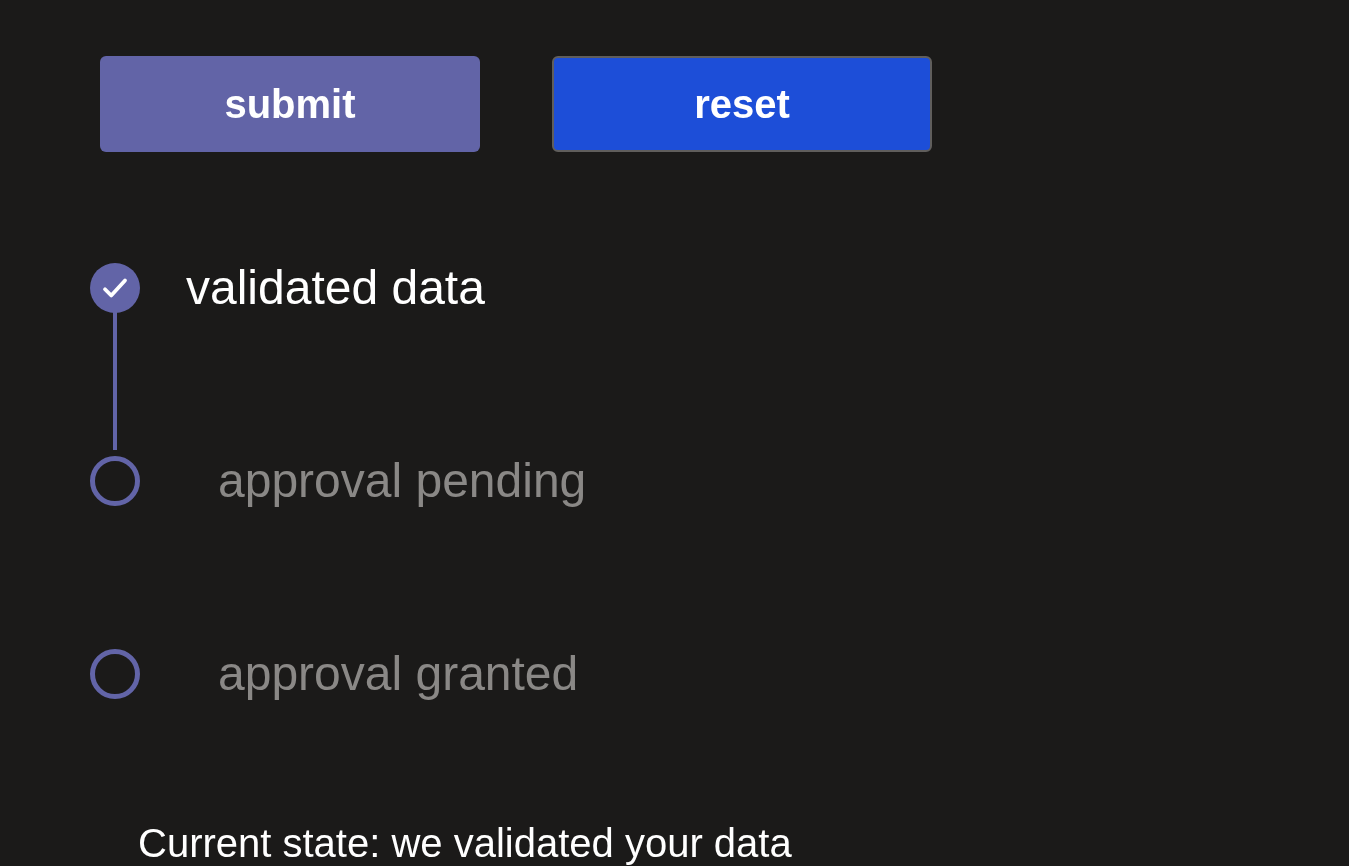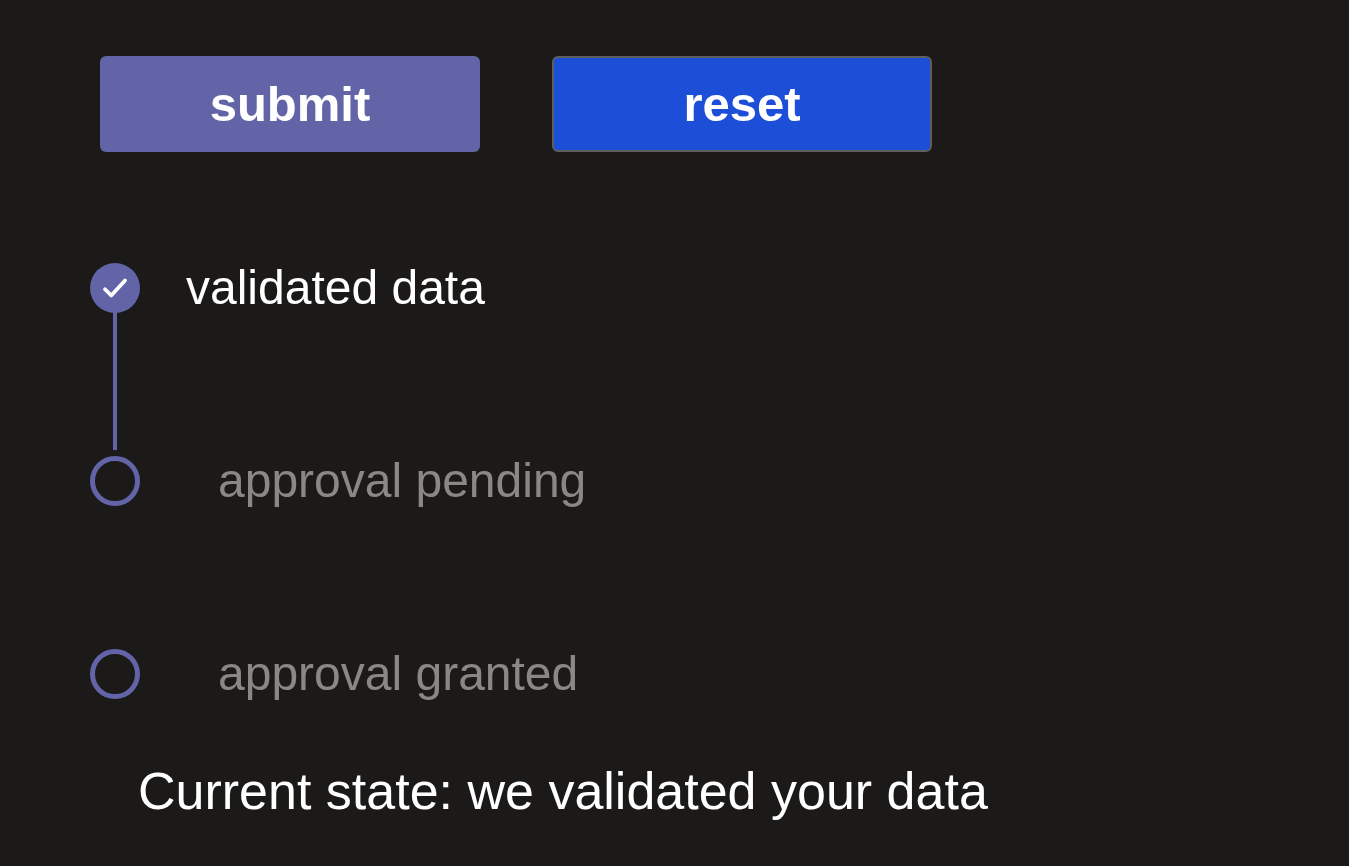--- a/index.html
+++ b/index.html
@@ -18,21 +18,21 @@
     }
     .button-row {
       display: flex;
       gap: 72px;
       margin-bottom: 108px;
     }
     .btn {
       width: 380px;
       height: 96px;
       border-radius: 6px;
-      font-size: 49px;
+      font-size: 40px;
       font-weight: 600;
       cursor: pointer;
       display: flex;
       align-items: center;
       justify-content: center;
       font-family: inherit;
     }
     .btn-primary {
       background-color: #6264a7;
       color: #ffffff;
@@ -91,23 +91,23 @@
       left: 23px;
       width: 4px;
       background-color: #6264a7;
       z-index: 1;
     }
     .connector-1 {
       top: 50px;
       height: 140px;
     }
     .status-text {
-      margin-top: 60px;
+      margin-top: 120px;
       margin-left: 38px;
-      font-size: 52px;
+      font-size: 40px;
       color: #ffffff;
       font-weight: 400;
     }
   </style>
 </head>
 <body>
 
 <div class="button-row">
   <button class="btn btn-primary">submit</button>
   <button class="btn btn-secondary">reset</button>

